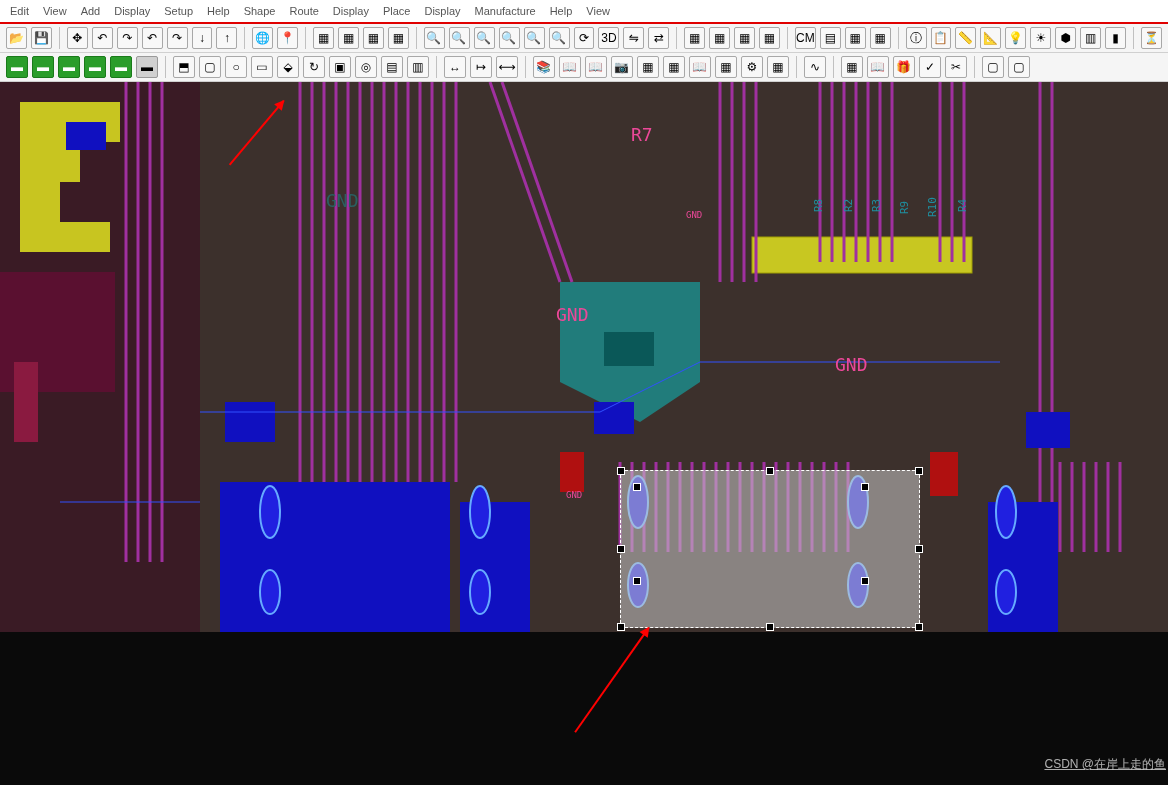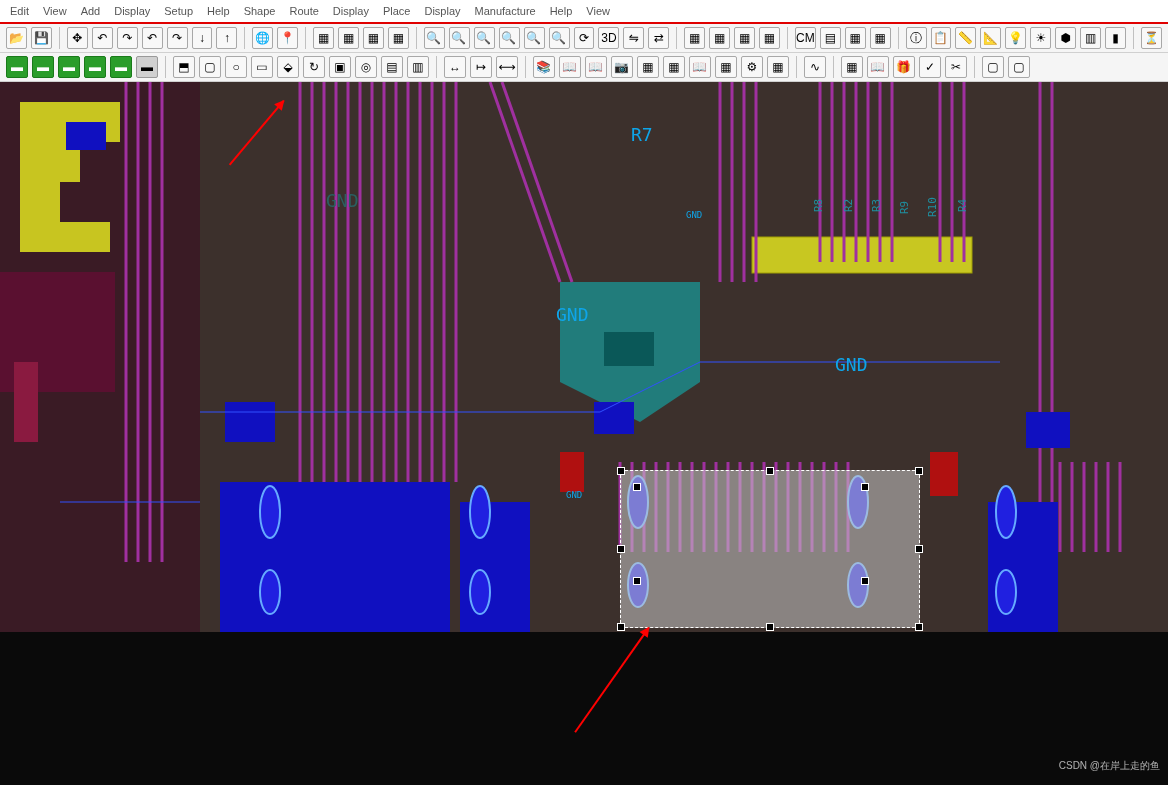--- a/index.html
+++ b/index.html
@@ -17,28 +17,28 @@
 
 .canvas { position: absolute; top: 82px; left: 0; width: 1168px; height: 703px; background: #0a0a0a; overflow: hidden; }
 .board-bg { position: absolute; top: 0; left: 0; width: 100%; height: 550px; background: #3c302c; }
 
 
 .canvas svg { position: absolute; top: 0; left: 0; }
 
 .sel-box { position: absolute; border: 1px dashed #fff; background: rgba(200,200,200,0.55); }
 .handle { position: absolute; width: 8px; height: 8px; border: 1px solid #fff; background: #000; }
 
-.net-label { position: absolute; color: #0ea5e9; font-size: 18px; font-family: monospace; }
+.net-label { position: absolute; color: #ec4899; font-size: 18px; font-family: monospace; }
 .net-label.dk { color: #2a6060; }
 .ref-label { position: absolute; color: #1e8fa0; font-size: 11px; font-family: monospace; transform: rotate(-90deg); transform-origin: left top; }
 
 .arrow { position: absolute; width: 2px; background: #ff0000; transform-origin: top left; }
 .arrow::after { content: ''; position: absolute; top: -6px; left: -4px; border: 5px solid transparent; border-bottom: 10px solid #ff0000; }
 
-.watermark { position: absolute; right: 8px; bottom: 12px; color: rgba(230,230,230,0.75); font-size: 10px; }
+.watermark { position: absolute; right: 2px; bottom: 12px; color: rgba(230,230,230,0.75); font-size: 12px; text-decoration: underline; }
 </style>
 </head>
 <body>
 
 <div class="menubar">
   <span>Edit</span>
   <span>View</span>
   <span>Add</span>
   <span>Display</span>
   <span>Setup</span>

